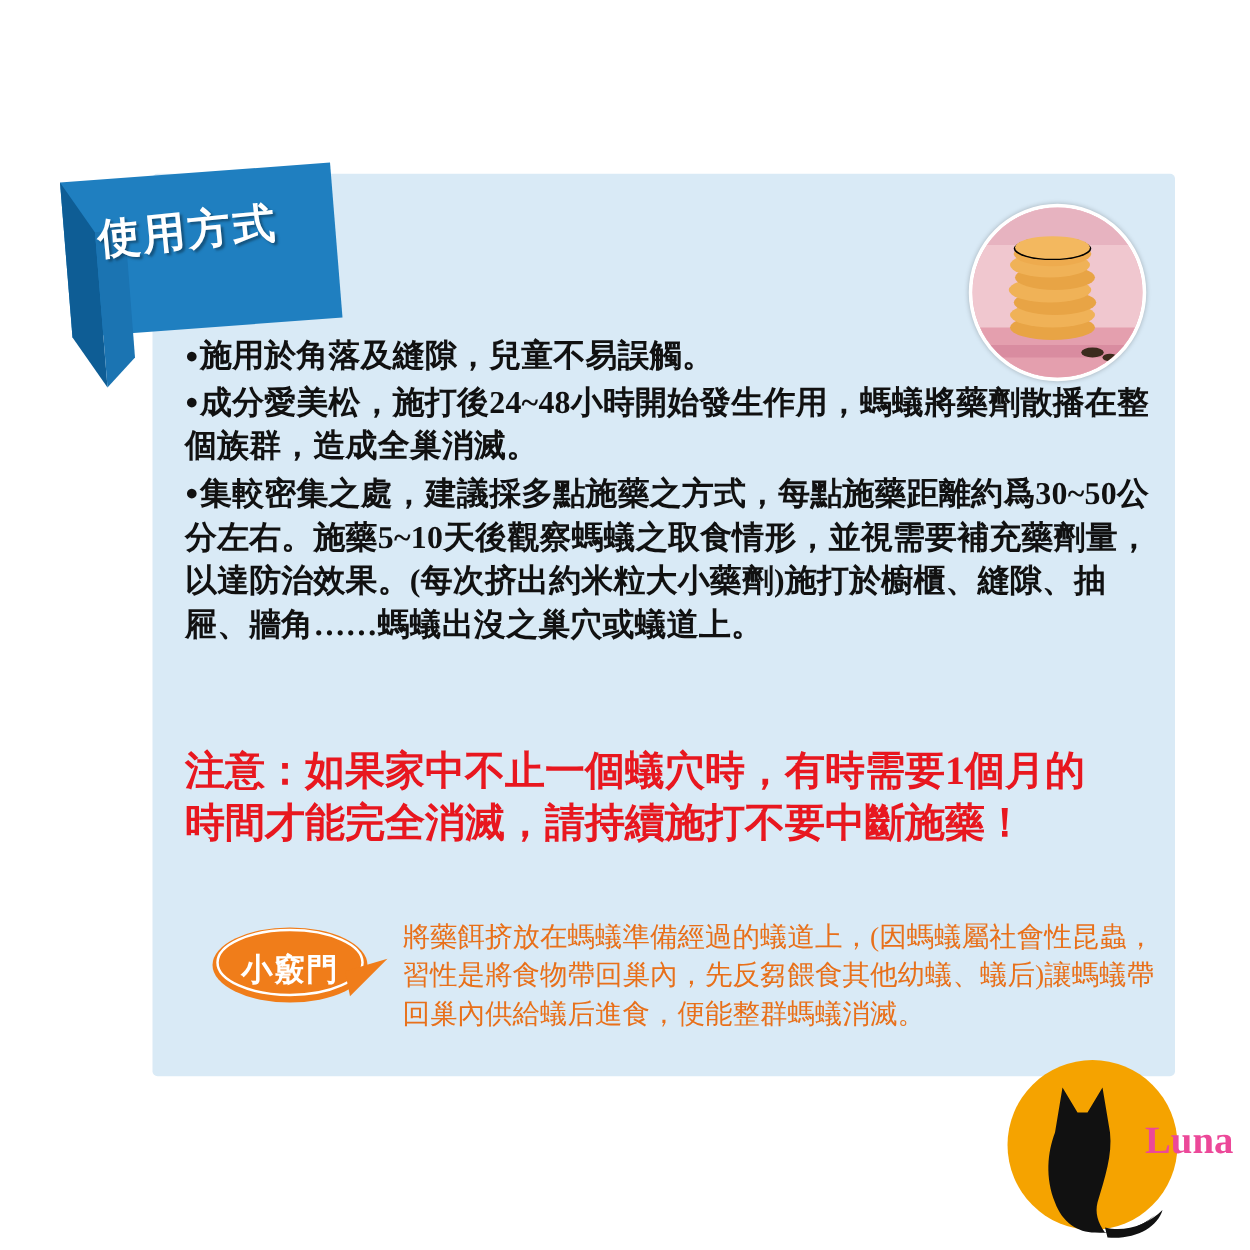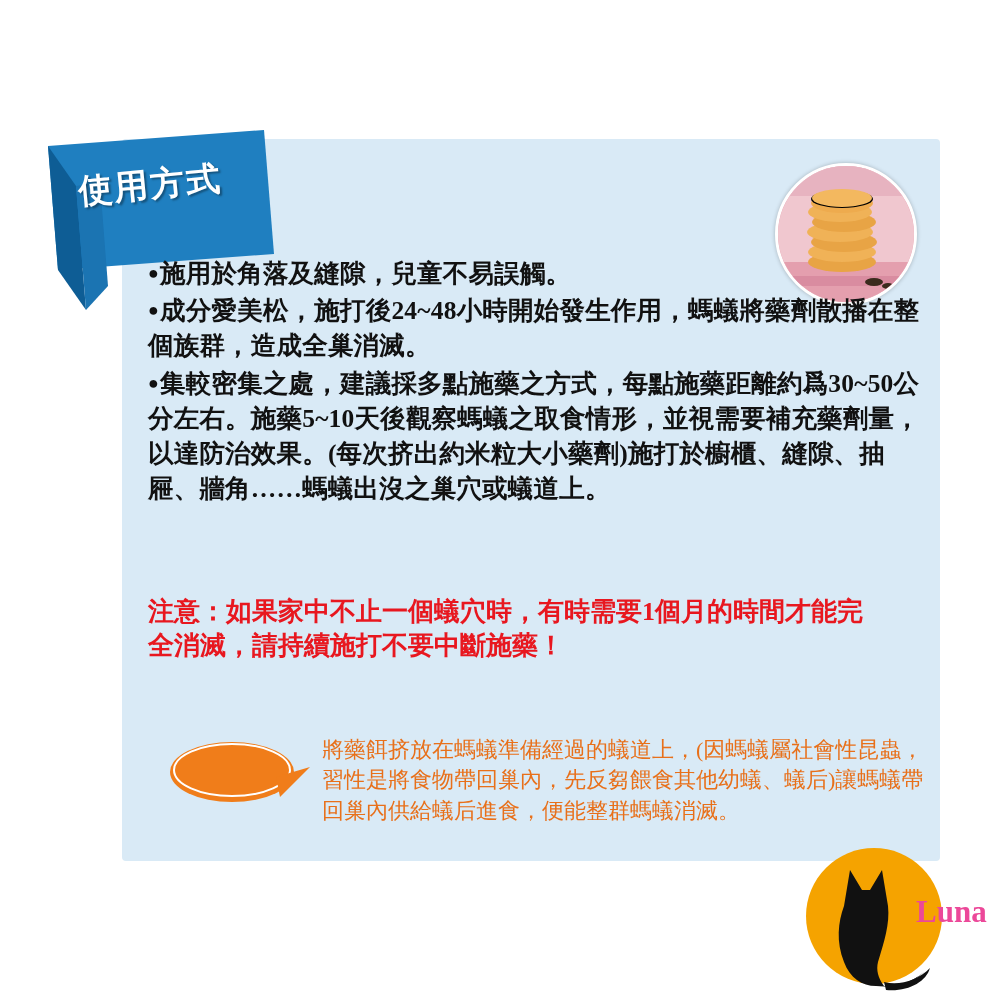--- a/index.html
+++ b/index.html
@@ -66,21 +66,21 @@
     box-shadow: 0 0 4px rgba(0,0,0,0.25);
     overflow: hidden;
     background: #e8a9b5;
   }
   .photo svg { display: block; }
 
   
   .body-text {
     position: absolute;
     left: 148px;
-    top: 256px;
+    top: 267px;
     width: 780px;
     color: #111111;
     font-size: 25.5px;
     line-height: 1.38;
     font-weight: bold;
     letter-spacing: 0.2px;
   }
   .bullet-item {
     margin: 0 0 2px 0;
     text-indent: 0;
@@ -89,21 +89,21 @@
     font-size: 18px;
     vertical-align: 3px;
     margin-right: 1px;
   }
   .note {
     position: absolute;
     left: 148px;
     top: 595px;
     width: 740px;
     color: #e8171f;
-    font-size: 26px;
+    font-size: 32px;
     line-height: 1.32;
     font-weight: bold;
   }
 
   
   .tip-bubble {
     position: absolute;
     left: 168px;
     top: 737px;
     width: 145px;
@@ -209,20 +209,21 @@
   </div>
 
   <div class="note">注意：如果家中不止一個蟻穴時，有時需要1個月的時間才能完全消滅，請持續施打不要中斷施藥！</div>
 
   <div class="tip-bubble">
     <svg width="145" height="74" viewBox="0 0 145 74" xmlns="http://www.w3.org/2000/svg">
       <ellipse cx="64" cy="35" rx="62" ry="30" fill="#f07d1a"></ellipse>
       <ellipse cx="64" cy="33" rx="58" ry="26" fill="#f07d1a" stroke="#ffffff" stroke-width="2"></ellipse>
       <polygon points="108,40 142,30 112,60" fill="#f07d1a"></polygon>
     </svg>
+    <div class="tip-label">小竅門</div>
   </div>
 
   <div class="tip-text">將藥餌挤放在螞蟻準備經過的蟻道上，(因螞蟻屬社會性昆蟲，習性是將食物帶回巢內，先反芻餵食其他幼蟻、蟻后)讓螞蟻帶回巢內供給蟻后進食，便能整群螞蟻消滅。</div>
 
   <div class="watermark">
     <div class="wm-circle"></div>
     <svg class="wm-cat" width="120" height="146" viewBox="0 0 120 146" xmlns="http://www.w3.org/2000/svg">
       <path d="M36 20 L30 56 C24 72 22 92 30 112 C36 128 48 136 62 136 L70 136 C64 128 62 120 64 112 C70 92 76 74 74 56 L68 20 L56 40 L48 40 Z" fill="#111111"></path>
       <path d="M62 136 C78 138 96 134 110 122 C100 132 84 138 70 136 Z" fill="#111111"></path>
       <path d="M70 132 C86 136 104 130 116 118 C112 132 94 142 72 140 Z" fill="#111111"></path>

